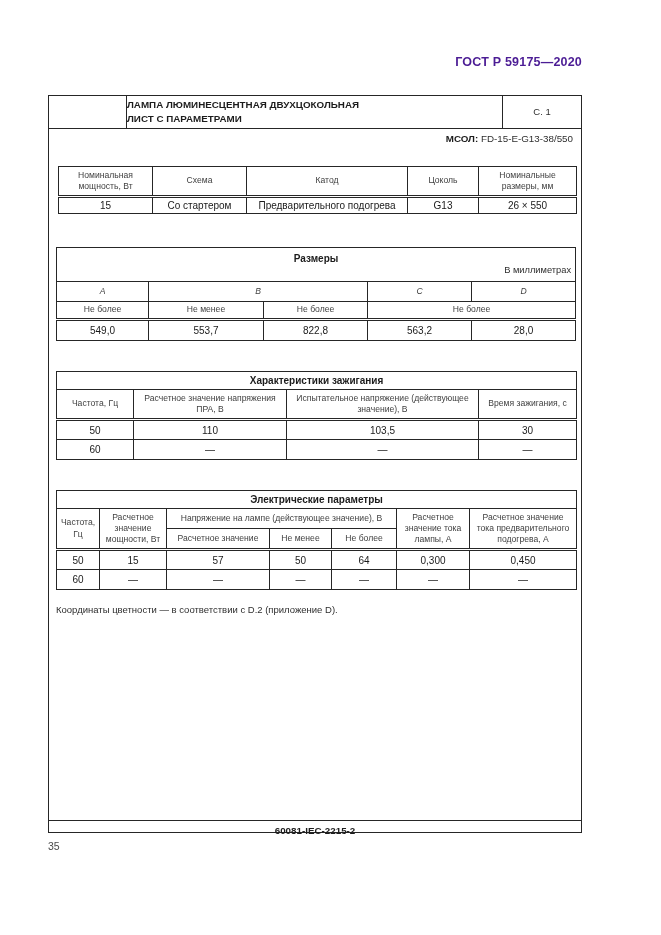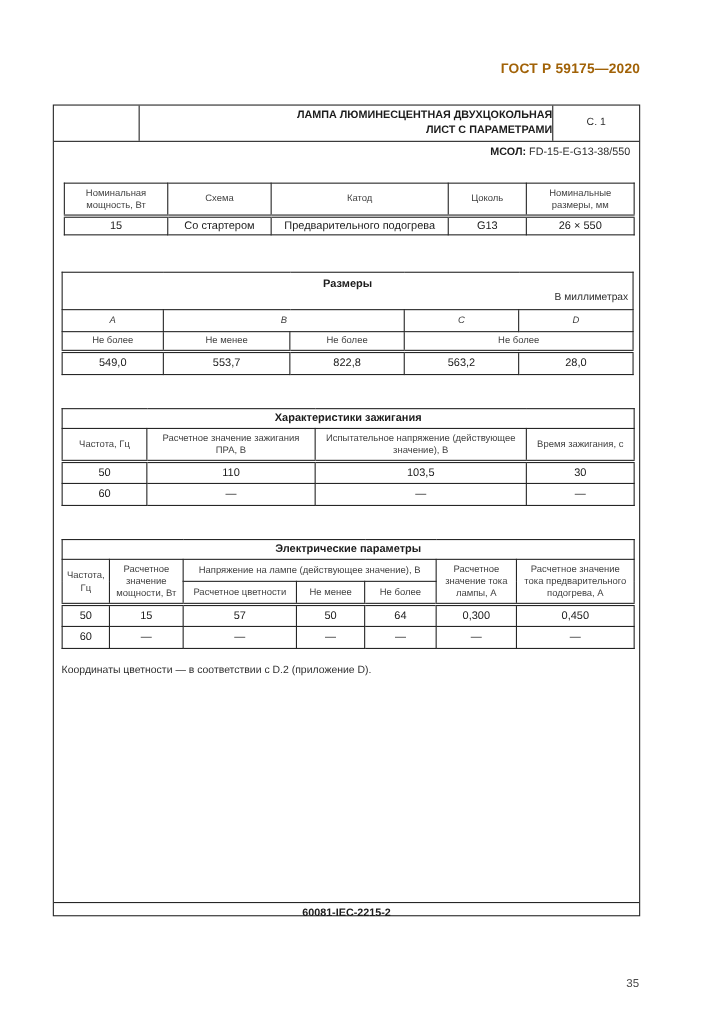--- a/index.html
+++ b/index.html
@@ -2,32 +2,32 @@
 <html><head>
 <meta charset="utf-8">
 <style>
   html,body{margin:0;padding:0;background:#ffffff;}
   #page{position:relative;width:661px;height:935px;background:#ffffff;
         font-family:"Liberation Sans","DejaVu Sans",sans-serif;color:#1a1a1a;}
   .abs{position:absolute;}
 
   
   #std-num{left:200px;top:55px;width:382px;text-align:right;
-           font-size:12.5px;font-weight:bold;letter-spacing:.2px;color:#a16207;}
+           font-size:12.5px;font-weight:bold;letter-spacing:.2px;color:#4c1d95;}
 
   
   #page-box{left:48px;top:95px;width:534px;height:738px;
             border:1px solid #262626;box-sizing:border-box;}
 
   
   #head-band{position:absolute;left:0;top:0;width:100%;height:33px;
              border-bottom:1px solid #262626;box-sizing:border-box;display:flex;}
   #head-left{width:78px;border-right:1px solid #262626;box-sizing:border-box;}
   #head-title{flex:1;border-right:1px solid #262626;box-sizing:border-box;
-              text-align:right;font-size:9.8px;font-weight:bold;line-height:1.45;
+              text-align:left;font-size:9.8px;font-weight:bold;line-height:1.45;
               padding-top:2px;color:#1c1c1c;}
   #head-ref{width:78px;text-align:center;font-size:9.5px;line-height:31px;color:#2e2e2e;}
 
   
   #mcol{position:absolute;left:0;top:37px;width:100%;text-align:right;
         font-size:9.8px;box-sizing:border-box;padding-right:8px;color:#2e2e2e;}
   #mcol b{color:#1c1c1c;}
 
   
   table{border-collapse:collapse;table-layout:fixed;position:absolute;background:#fff;}
@@ -49,22 +49,22 @@
                    color:#2e2e2e;padding:1px 4px 1px 0;}
 
   
   #note{left:7px;top:508px;font-size:9.5px;color:#2e2e2e;}
 
   
   #footer-row{position:absolute;left:0;top:724px;width:100%;height:20px;
               border-top:1px solid #262626;box-sizing:border-box;text-align:center;
               font-size:9.8px;font-weight:bold;line-height:19px;color:#1c1c1c;}
 
-  #page-num{left:48px;top:840px;width:534px;text-align:right;
-            font-size:10.5px;color:#4a4a4a;padding-right:1px;box-sizing:border-box;margin-top:48px;}
+  #page-num{left:48px;top:840px;width:534px;text-align:left;
+            font-size:10.5px;color:#4a4a4a;padding-right:1px;box-sizing:border-box;}
 </style>
 </head>
 <body>
 
 <div id="page">
 
   <div id="std-num" class="abs">ГОСТ Р 59175—2020</div>
 
   <div id="page-box" class="abs">
 
@@ -151,21 +151,21 @@
           <col style="width:153px">
           <col style="width:192px">
           <col style="width:98px">
         </colgroup>
       <tbody>
           <tr style="height:18px">
         <td colspan="4" class="ttl">Характеристики зажигания</td>
       </tr>
       <tr style="height:30px">
         <td class="th dbl">Частота, Гц</td>
-        <td class="th dbl">Расчетное значение зажигания ПРА, В</td>
+        <td class="th dbl">Расчетное значение напряжения ПРА, В</td>
         <td class="th dbl">Испытательное напряжение (действующее значение), В</td>
         <td class="th dbl">Время зажигания, с</td>
       </tr>
       <tr style="height:20px">
         <td class="tv">50</td>
         <td class="tv">110</td>
         <td class="tv">103,5</td>
         <td class="tv">30</td>
       </tr>
       <tr style="height:20px">
@@ -192,21 +192,21 @@
         <td colspan="7" class="ttl">Электрические параметры</td>
       </tr>
       <tr style="height:20px">
         <td class="th dbl" rowspan="2">Частота, Гц</td>
         <td class="th dbl" rowspan="2">Расчетное значение мощности, Вт</td>
         <td class="th" colspan="3" style="padding:1px 2px">Напряжение на лампе (действующее значение), В</td>
         <td class="th dbl" rowspan="2">Расчетное значение тока лампы, А</td>
         <td class="th dbl" rowspan="2">Расчетное значение тока предварительного подогрева, А</td>
       </tr>
       <tr style="height:21px">
-        <td class="th dbl">Расчетное цветности</td>
+        <td class="th dbl">Расчетное значение</td>
         <td class="th dbl">Не менее</td>
         <td class="th dbl">Не более</td>
       </tr>
       <tr style="height:20px">
         <td class="tv">50</td>
         <td class="tv">15</td>
         <td class="tv">57</td>
         <td class="tv">50</td>
         <td class="tv">64</td>
         <td class="tv">0,300</td>

